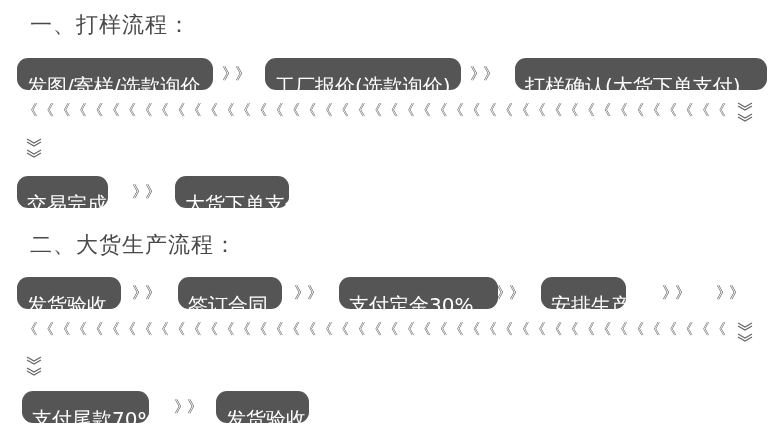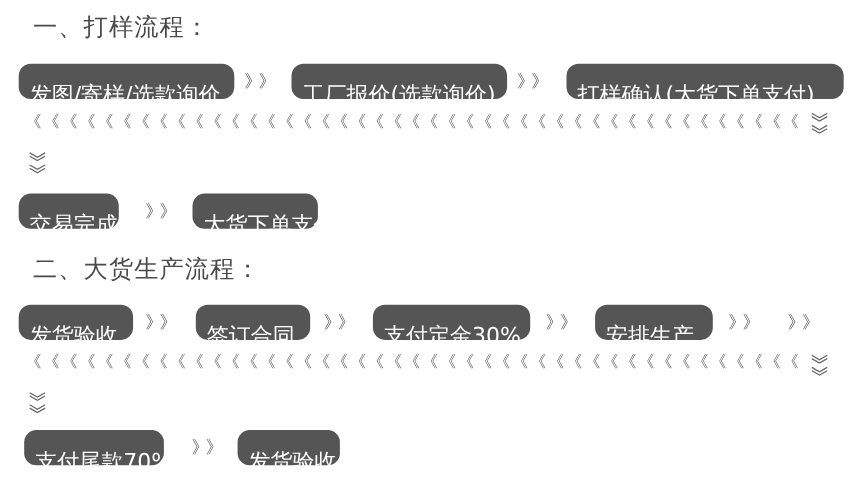--- a/index.html
+++ b/index.html
@@ -40,23 +40,23 @@
 <div class="pill" style="left:17px;top:176px;width:91px;">交易完成</div>
 <div class="arr" style="left:132px;top:176px;">》》</div>
 <div class="pill" style="left:175px;top:176px;width:114px;">大货下单支付</div>
 
 <div class="abs heading" style="left:30px;top:230px;">二、大货生产流程：</div>
 
 <div class="pill" style="left:17px;top:277px;width:104px;">发货验收</div>
 <div class="arr" style="left:132px;top:277px;">》》</div>
 <div class="pill" style="left:178px;top:277px;width:104px;">签订合同</div>
 <div class="arr" style="left:294px;top:277px;">》》</div>
-<div class="pill" style="left:339px;top:277px;width:143px;">支付定金30%</div>
+<div class="pill" style="left:339px;top:277px;width:159px;">支付定金30%</div>
 <div class="arr" style="left:496px;top:277px;">》》</div>
-<div class="pill" style="left:541px;top:277px;width:107px;">安排生产</div>
+<div class="pill" style="left:541px;top:277px;width:85px;">安排生产</div>
 <div class="arr" style="left:662px;top:277px;">》》</div>
 <div class="arr" style="left:716px;top:277px;">》》</div>
 
 <div class="back" id="back2" style="left:22px;top:320px;"><span>《</span><span>《</span><span>《</span><span>《</span><span>《</span><span>《</span><span>《</span><span>《</span><span>《</span><span>《</span><span>《</span><span>《</span><span>《</span><span>《</span><span>《</span><span>《</span><span>《</span><span>《</span><span>《</span><span>《</span><span>《</span><span>《</span><span>《</span><span>《</span><span>《</span><span>《</span><span>《</span><span>《</span><span>《</span><span>《</span><span>《</span><span>《</span><span>《</span><span>《</span><span>《</span><span>《</span><span>《</span><span>《</span><span>《</span><span>《</span><span>《</span><span>《</span><span>《</span></div>
 <svg class="down" style="left:737px;top:321px;" viewBox="0 0 16 22">
     <path d="M1 2 L8 6 L15 2 M1 5 L8 9 L15 5 M1 13 L8 17 L15 13 M1 16 L8 20 L15 16" stroke="#666" stroke-width="1.1" fill="none"></path>
   </svg>
 <svg class="down" style="left:26px;top:355px;" viewBox="0 0 16 22">
     <path d="M1 2 L8 6 L15 2 M1 5 L8 9 L15 5 M1 13 L8 17 L15 13 M1 16 L8 20 L15 16" stroke="#666" stroke-width="1.1" fill="none"></path>
   </svg>

